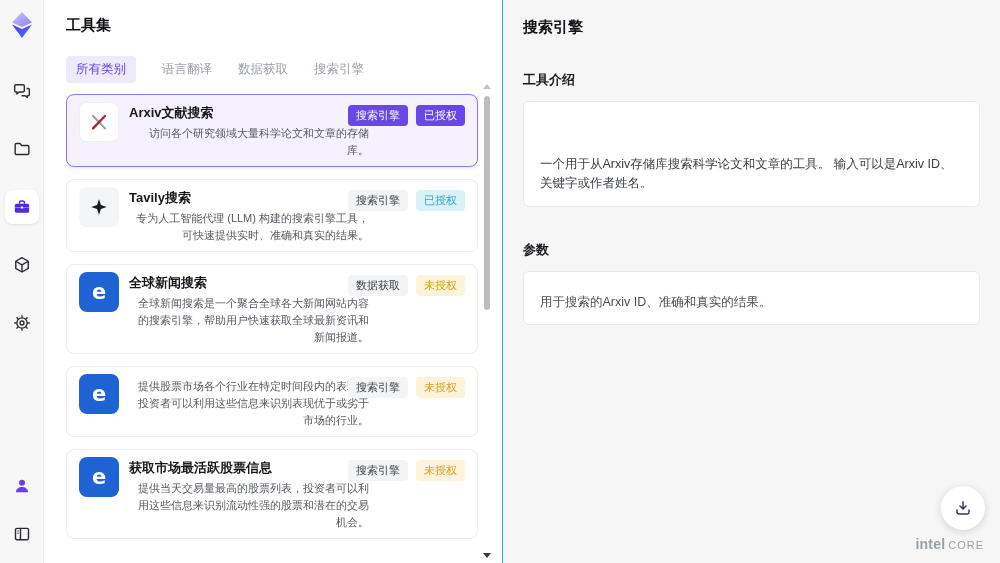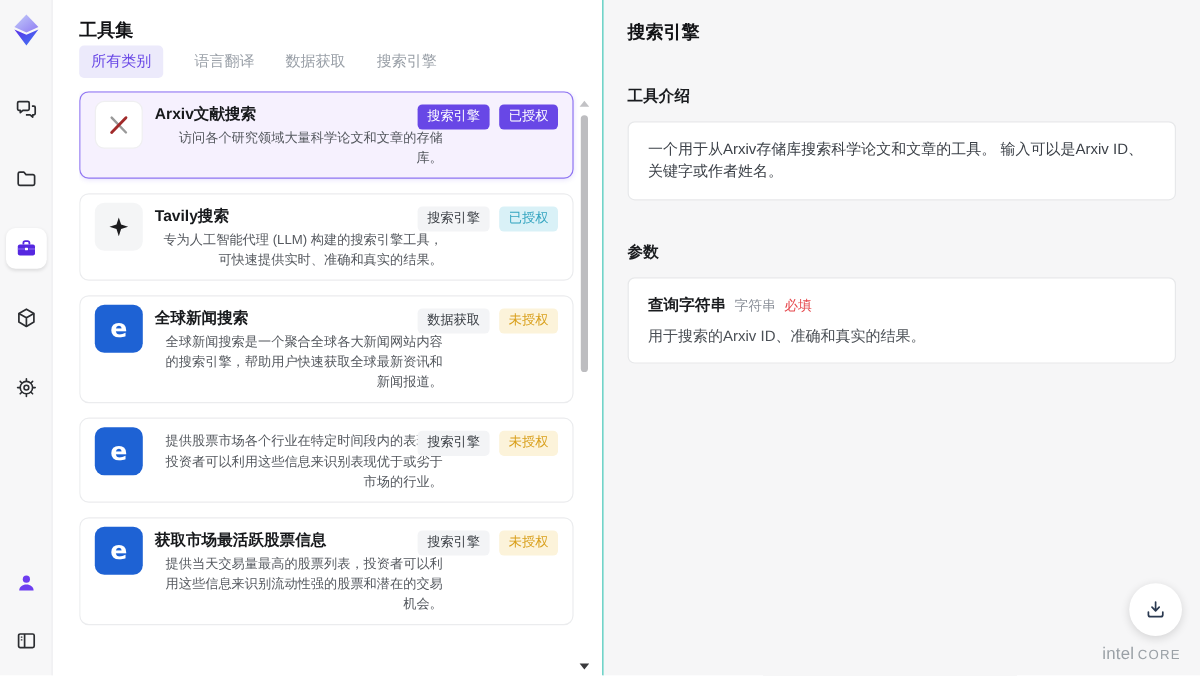--- a/index.html
+++ b/index.html
@@ -15,21 +15,21 @@
   .rail-btn { width:34px; height:34px; display:flex; align-items:center; justify-content:center;
     border-radius:8px; cursor:pointer; }
   .rail-btn.active { background:#fff; box-shadow:0 1px 3px rgba(0,0,0,.10); }
   .rail-bottom { margin-top:auto; display:flex; flex-direction:column; align-items:center; gap:14px; }
   .rail svg { display:block; }
 
   
   .panel-left { width:459px; flex:none; background:#fff; border-right:1px solid #14b8a6;
     position:relative; padding:16px 0 0 22px; }
   .pl-title { font-size:15px; font-weight:700; color:#121316; }
-  .tabs { display:flex; align-items:center; gap:26px; margin-top:4px; height:25px; }
+  .tabs { display:flex; align-items:center; gap:26px; margin-top:22px; height:25px; }
   .tab { font-size:12.5px; color:#9aa0a8; cursor:pointer; white-space:nowrap; }
   .tab.active { background:#eceafb; color:#6847e6; padding:5px 10px; border-radius:4px; font-weight:500; }
 
   .tool-list { margin-top:12px; padding-right:24px; height:470px; overflow:hidden;
     display:flex; flex-direction:column; gap:12px; }
   .card { position:relative; flex:none; background:#fff; border:1px solid #ebecee; border-radius:8px;
     padding:7px 12px; display:flex; gap:10px; cursor:pointer; }
   .card.selected { background:#f6f1fe; border-color:#8f75f2; box-shadow:0 1px 4px rgba(123,92,240,.18); }
   .tile { width:40px; height:40px; border-radius:8px; flex:none; display:flex;
     align-items:center; justify-content:center; }
@@ -55,33 +55,33 @@
     border-left:4px solid transparent; border-right:4px solid transparent; border-bottom:5px solid #c2c2c5; }
   .scroll-down { position:absolute; bottom:-1px; left:-1px; width:0; height:0;
     border-left:4px solid transparent; border-right:4px solid transparent; border-top:5px solid #3a3a3d; }
 
   
   .panel-right { flex:1; background:#f6f6f7; position:relative; padding:18px 20px; }
   .pr-title { font-size:15px; font-weight:700; color:#121316; }
   .pr-sub { margin-top:34px; font-size:13px; font-weight:700; color:#1a1c1f; }
   .pr-box { margin-top:12px; background:#fff; border:1px solid #e7e8ea; border-radius:6px;
     padding:13px 16px; }
-  .intro-text { font-size:12.5px; color:#3c4148; line-height:1.5; }
+  .intro-text { font-size:12.5px; color:#3c4148; line-height:1.5;margin-top:40px; }
   .param-line { display:flex; align-items:baseline; gap:7px; }
   .param-name { font-size:13px; font-weight:700; color:#1a1c1f; }
   .param-type { font-size:11.5px; color:#8a8f98; }
   .param-required { font-size:11.5px; color:#e5484d; }
   .param-desc { margin-top:9px; font-size:12.5px; color:#4a4f55; }
 
   .fab { position:absolute; right:15px; bottom:33px; width:44px; height:44px; border-radius:50%;
     background:#fff; box-shadow:0 2px 8px rgba(0,0,0,.14); display:flex; align-items:center;
     justify-content:center; cursor:pointer; }
   .brand { position:absolute; right:16px; bottom:11px; color:#9aa0a6; display:flex;
     align-items:baseline; gap:3px; }
-  .brand .b1 { font-size:14px; font-weight:400; letter-spacing:.2px; }
+  .brand .b1 { font-size:14px; font-weight:700; letter-spacing:.2px; }
   .brand .b2 { font-size:11px; letter-spacing:1px; font-weight:400; }
 </style>
 </head>
 <body>
 
 <div class="app">
 
   <div class="rail">
     <div class="logo">
       <svg width="30" height="30" viewBox="0 0 30 30">
@@ -242,25 +242,20 @@
   <div class="panel-right">
     <div class="pr-title">搜索引擎</div>
 
     <div class="pr-sub">工具介绍</div>
     <div class="pr-box">
       <div class="intro-text">一个用于从Arxiv存储库搜索科学论文和文章的工具。 输入可以是Arxiv ID、关键字或作者姓名。</div>
     </div>
 
     <div class="pr-sub">参数</div>
     <div class="pr-box">
-      <div class="param-line">
-        <span class="param-name">查询字符串</span>
-        <span class="param-type">字符串</span>
-        <span class="param-required">必填</span>
-      </div>
       <div class="param-desc">用于搜索的Arxiv ID、准确和真实的结果。</div>
     </div>
 
     <div class="fab">
       <svg width="20" height="20" viewBox="0 0 24 24" fill="none" stroke="#2a3950" stroke-width="1.7" stroke-linecap="round" stroke-linejoin="round">
         <path d="M12 4.5v8.5M8.4 9.6l3.6 3.6 3.6-3.6"></path>
         <path d="M4.8 14.5v2.6a2 2 0 0 0 2 2h10.4a2 2 0 0 0 2-2v-2.6"></path>
       </svg>
     </div>
     <div class="brand">

